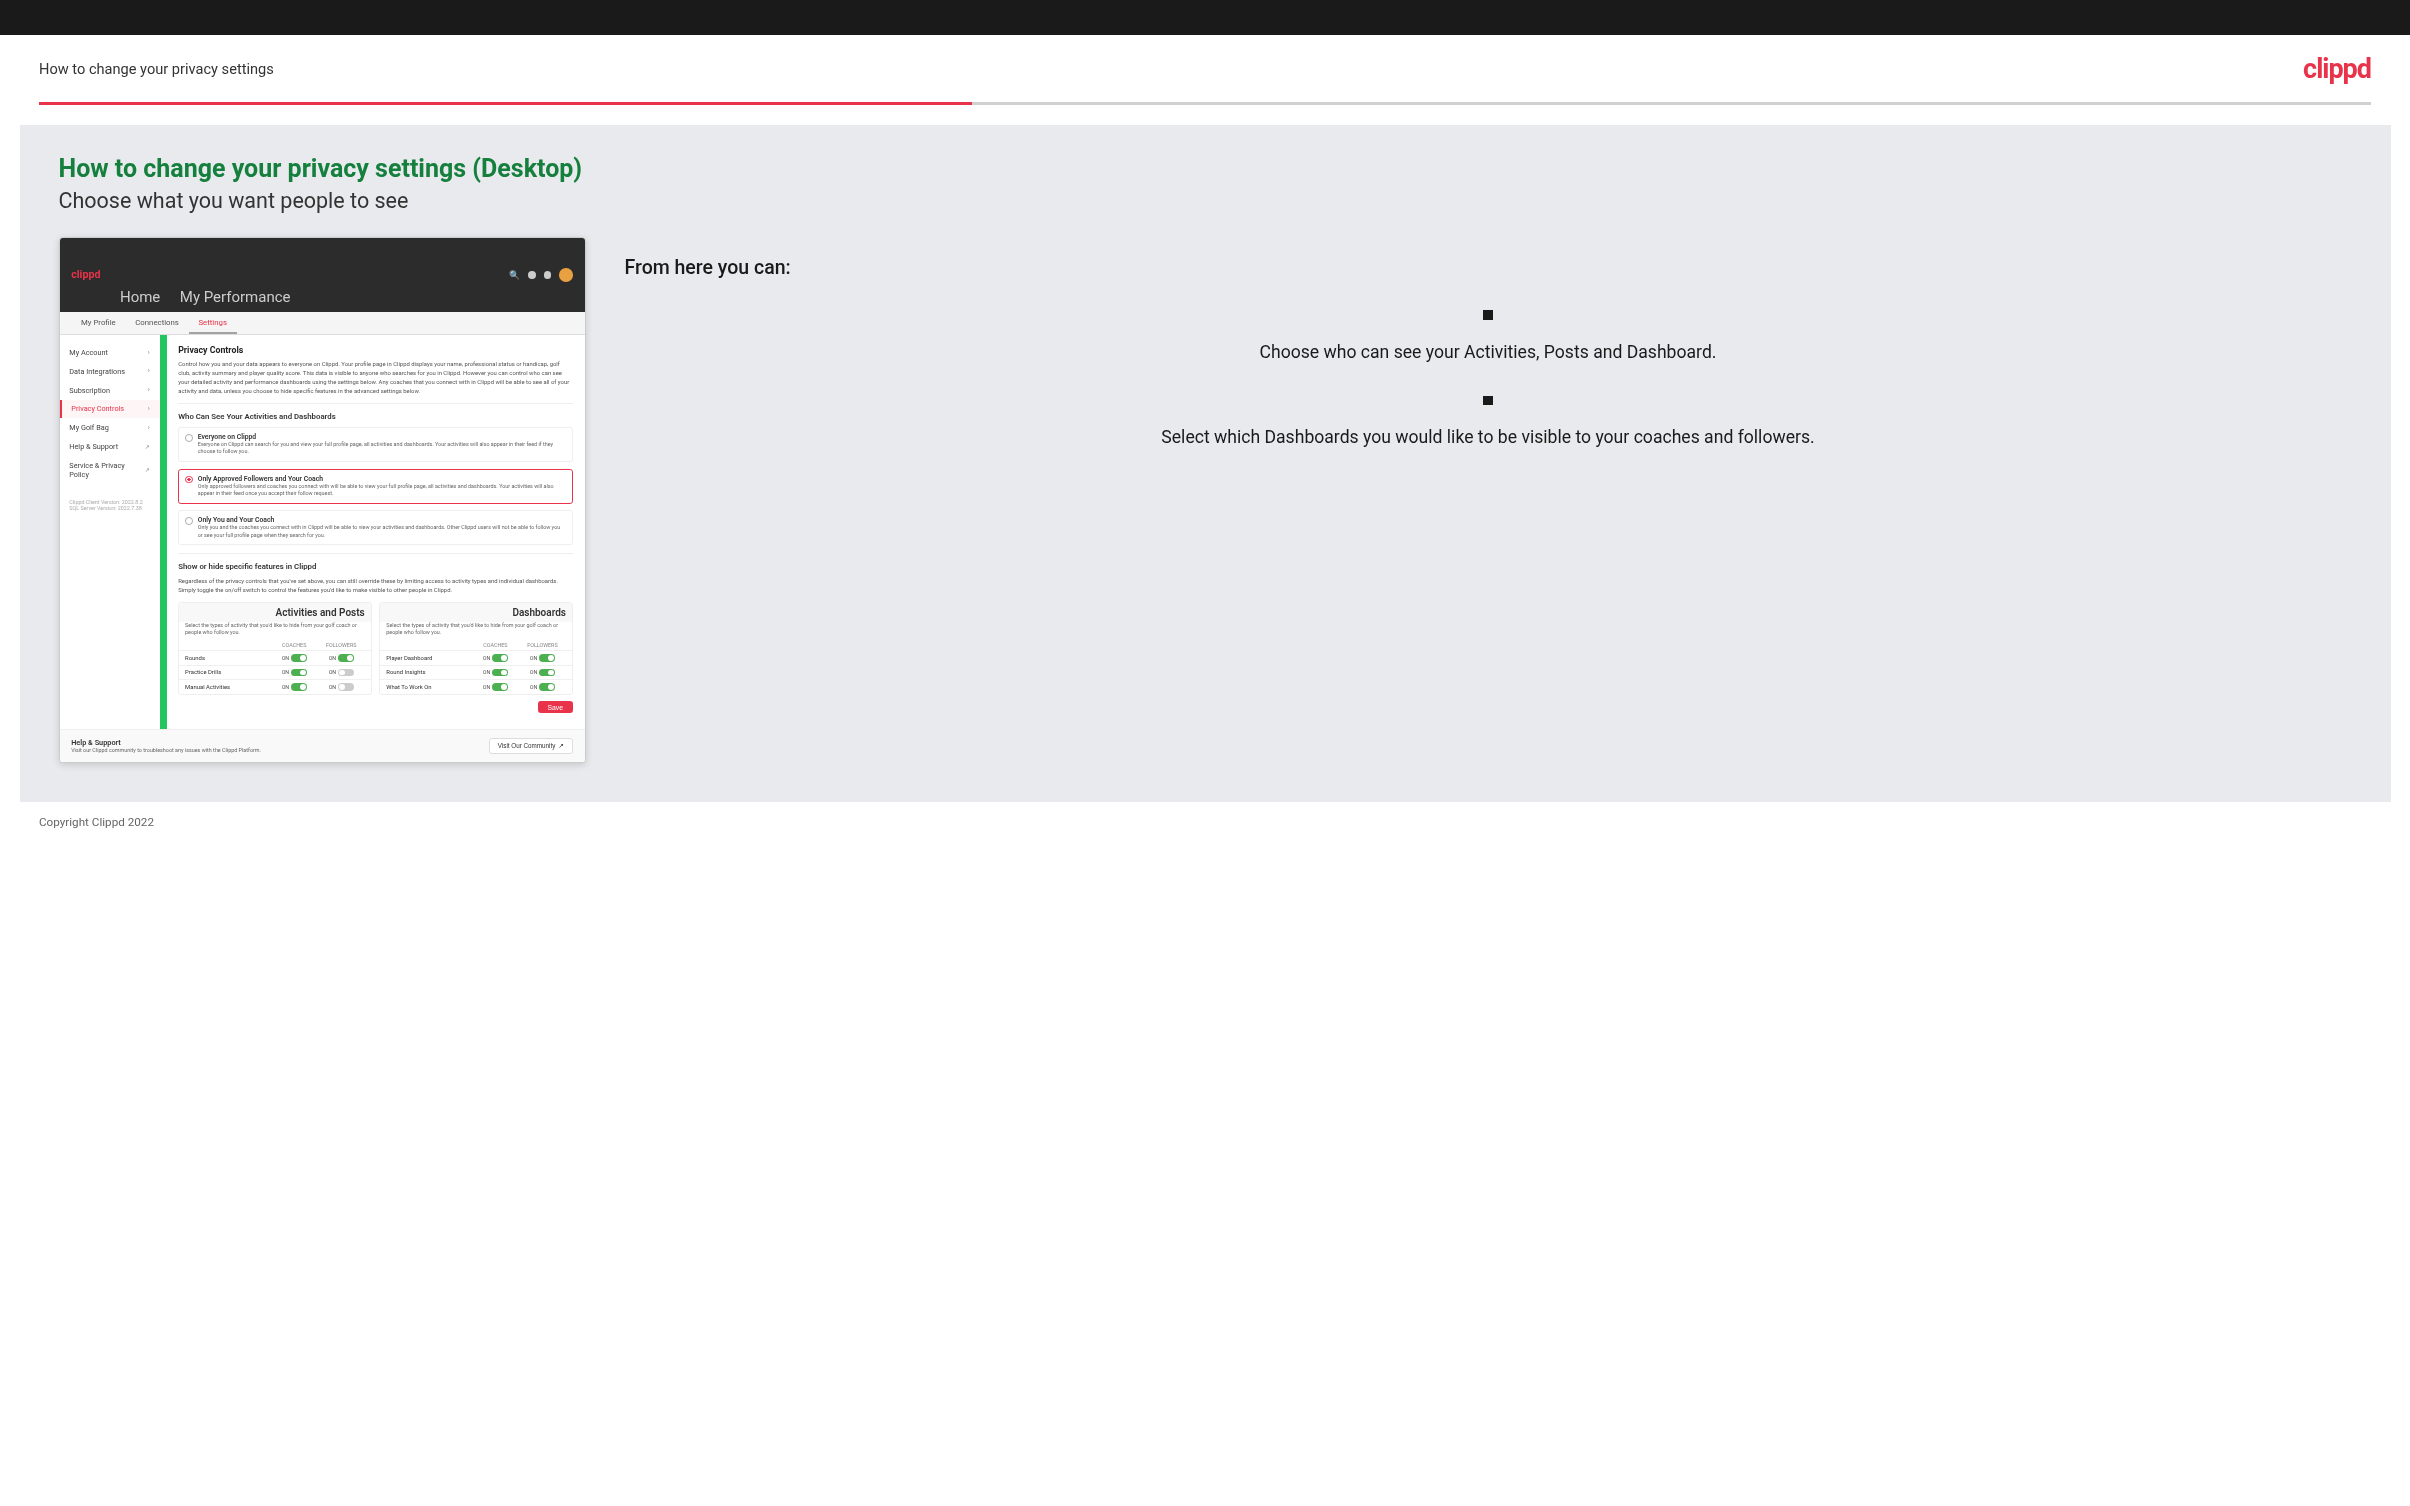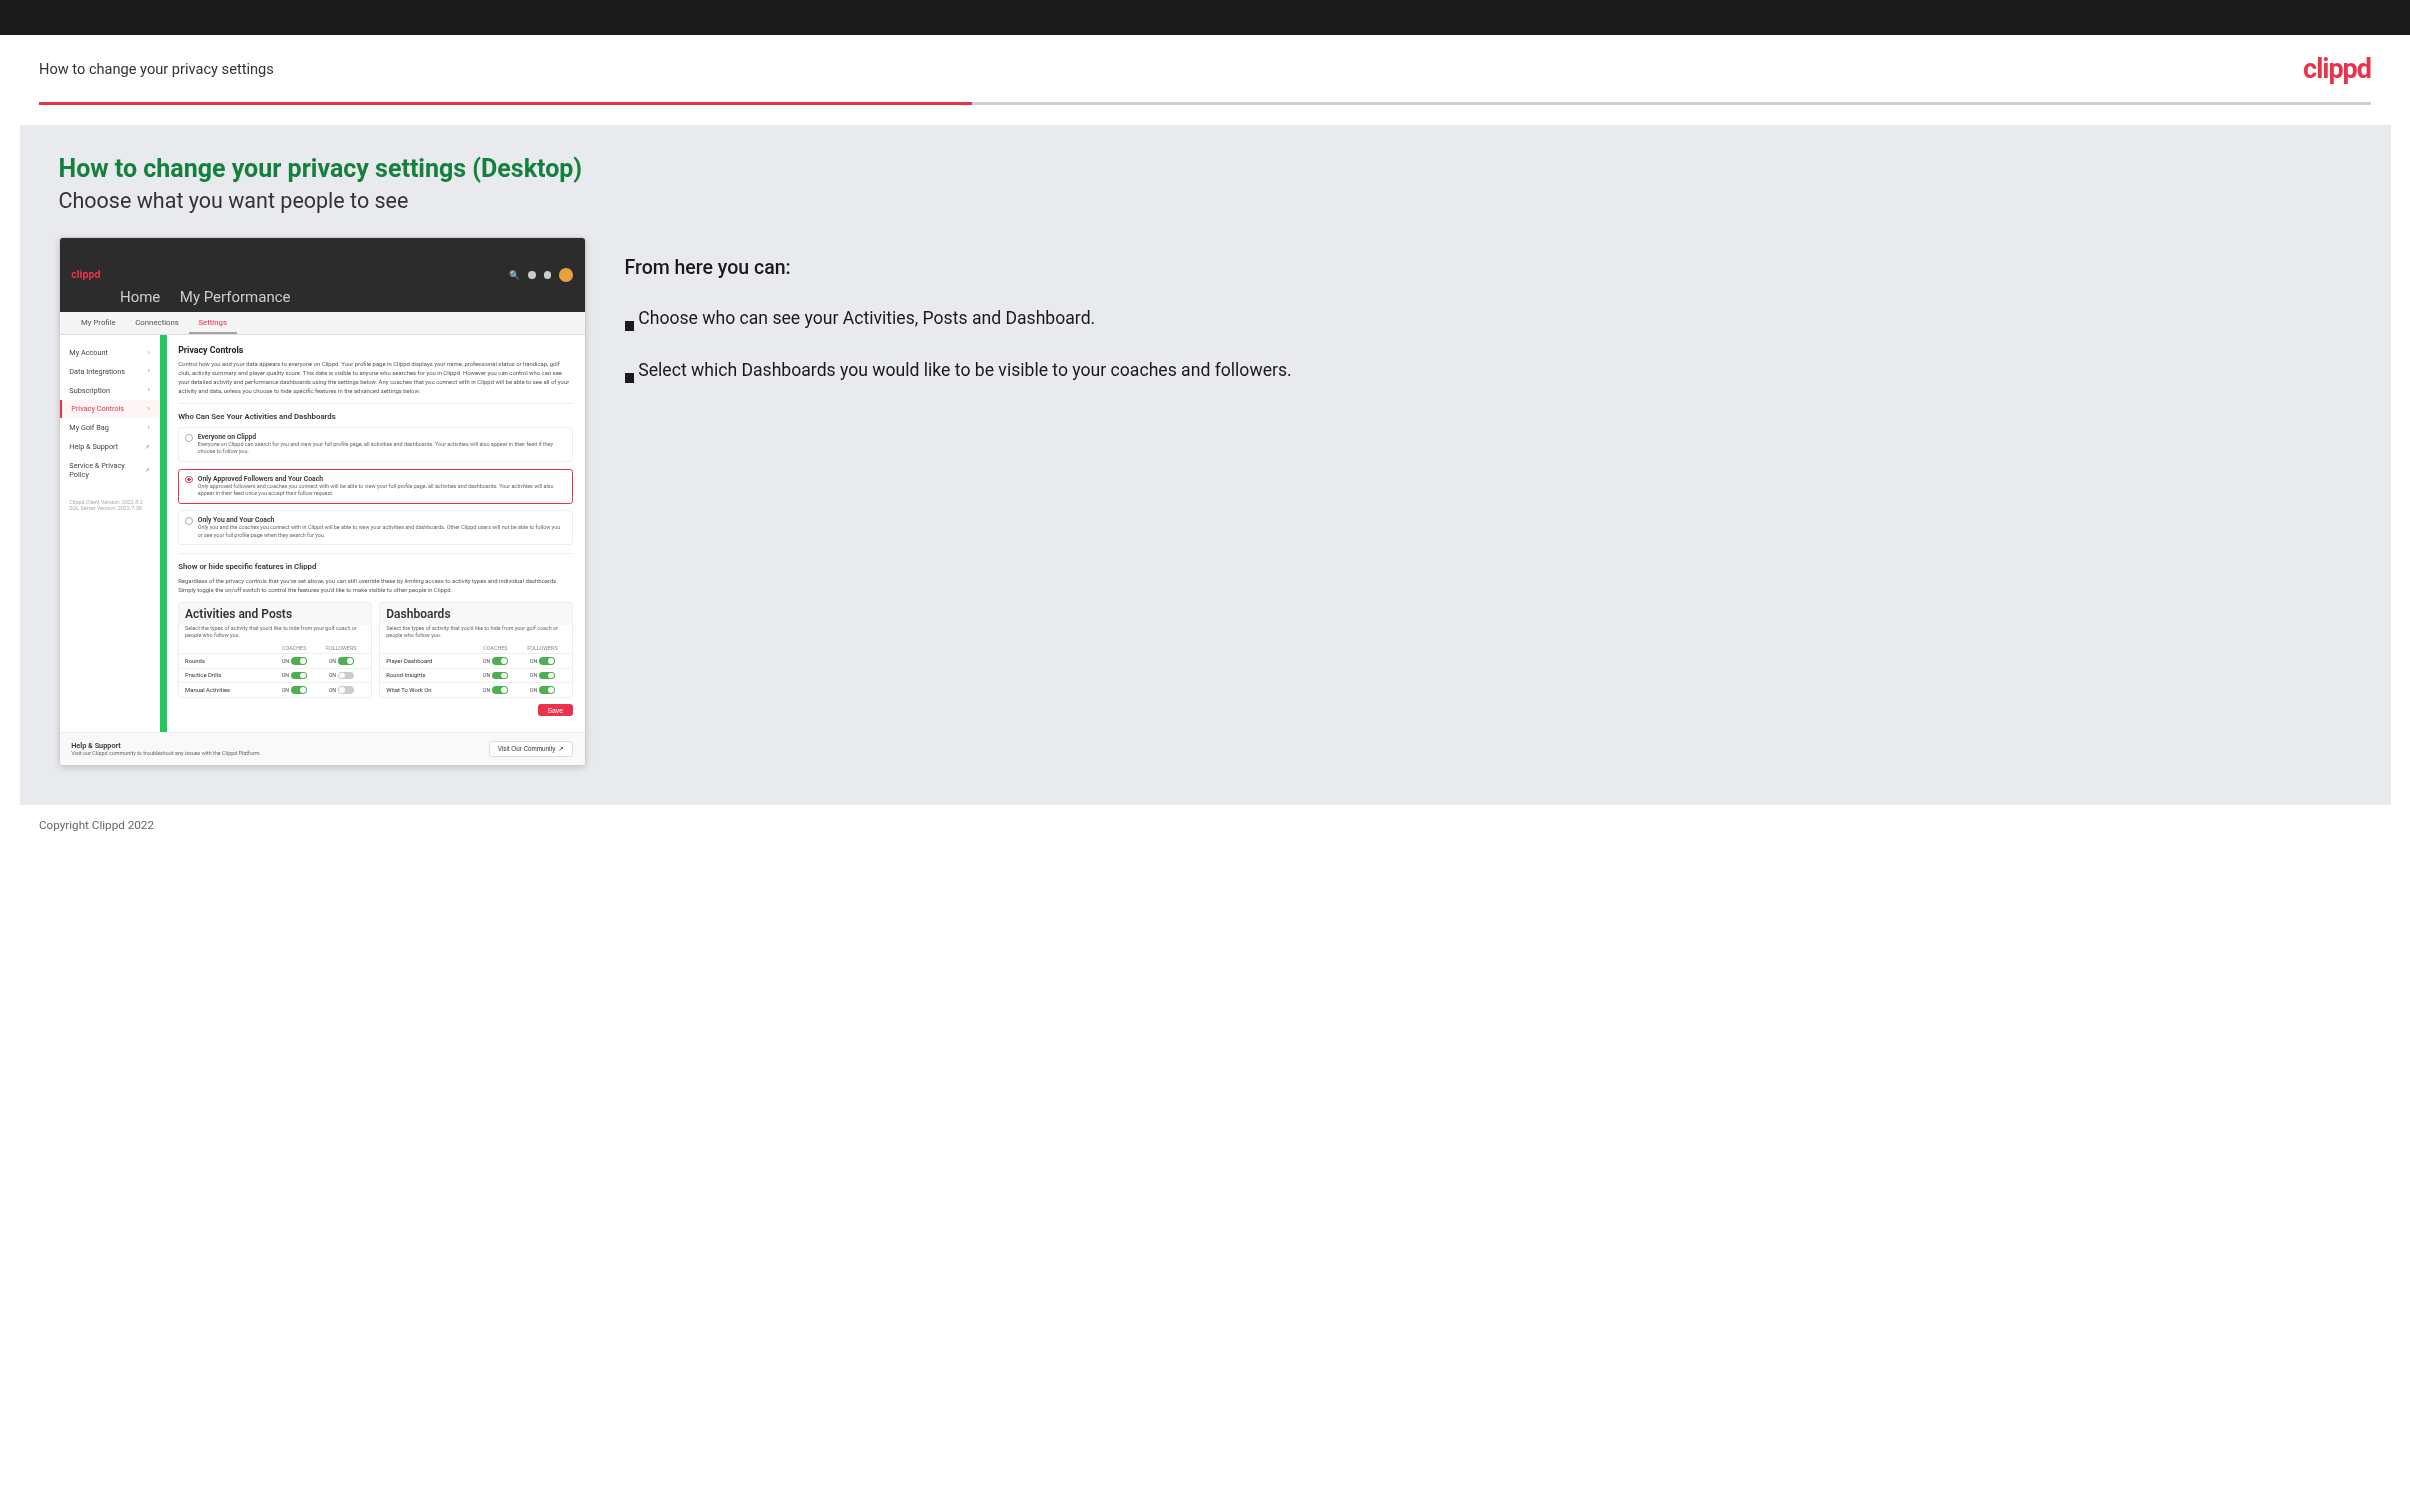--- a/index.html
+++ b/index.html
@@ -250,23 +250,24 @@
     }
     .mockup-table-section {
       flex: 1;
       border: 1px solid #eee;
       border-radius: 2.9px;
       overflow: hidden;
     }
     .mockup-table-header {
       background: #f8f8f8;
       padding: 3.9px 5.9px;
-      font-size: 12px;
+      font-size: 10px;
       font-weight: 600;
       color: #333;
+      text-align: right;
     }
     .mockup-table-desc {
       font-size: 5.4px;
       color: #666;
       padding: 0 5.9px 3.9px;
       line-height: 1.3;
     }
     .mockup-toggle-row {
       display: flex;
       align-items: center;
@@ -371,22 +372,23 @@
       margin-bottom: 27px;
     }
     .bullet-list {
       list-style: none;
       display: flex;
       flex-direction: column;
       gap: 27px;
     }
     .bullet-item {
       display: flex;
-      gap: 4px;
-      align-items: flex-end;
+      gap: 20px;
+      align-items: center;
+      flex-direction: column;
     }
     .bullet-square {
       width: 9.8px;
       height: 9.8px;
       background: #1a1a1a;
       flex-shrink: 0;
       margin-top: 3.9px;
     }
     .bullet-text {
       font-size: 17.6px;

